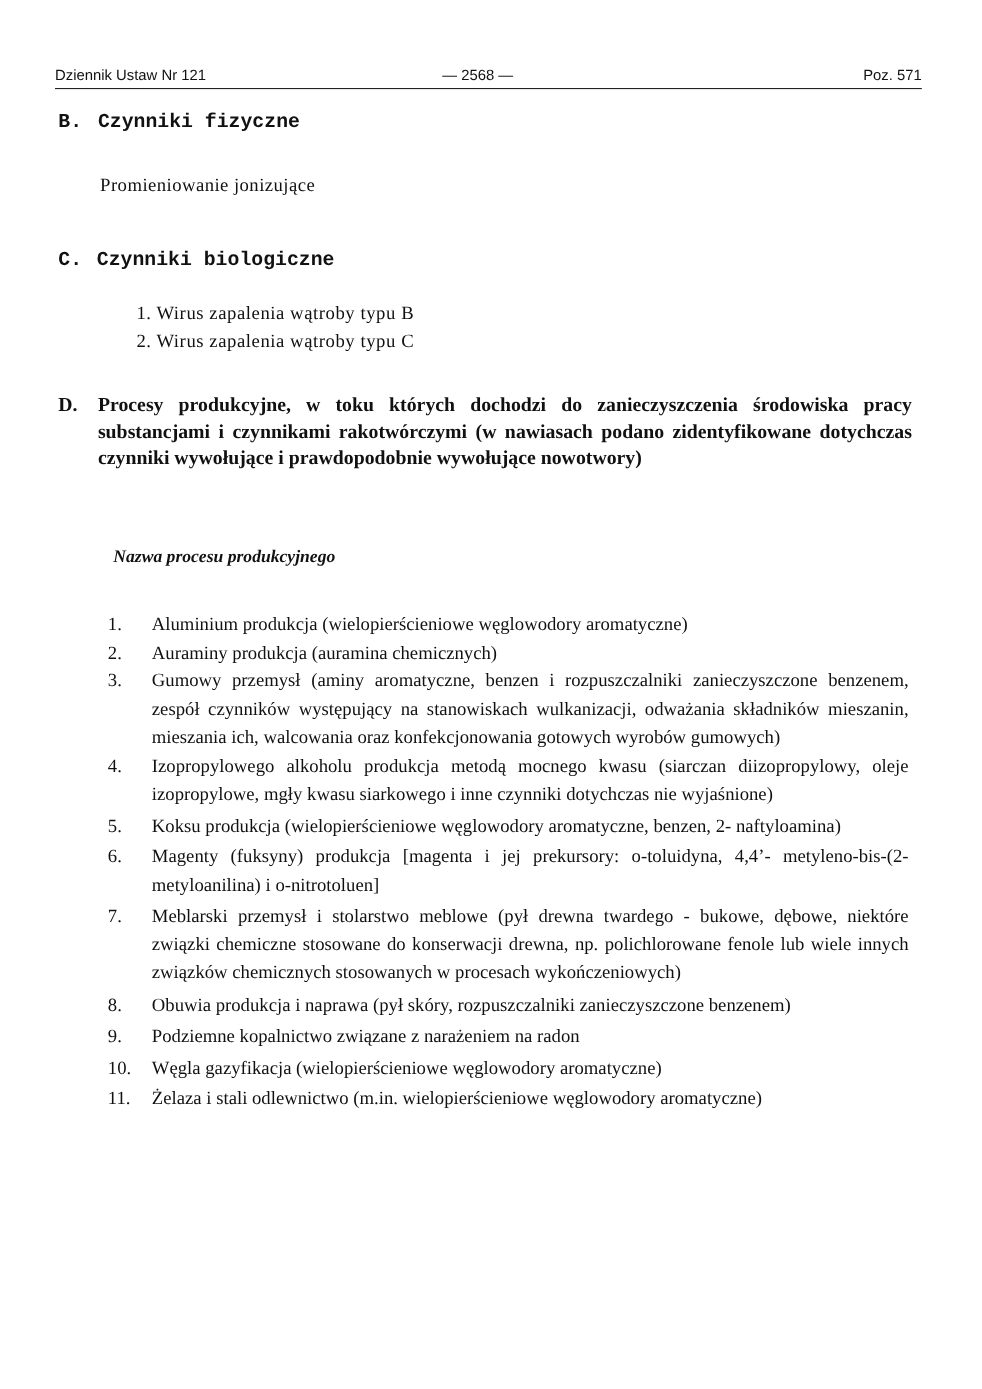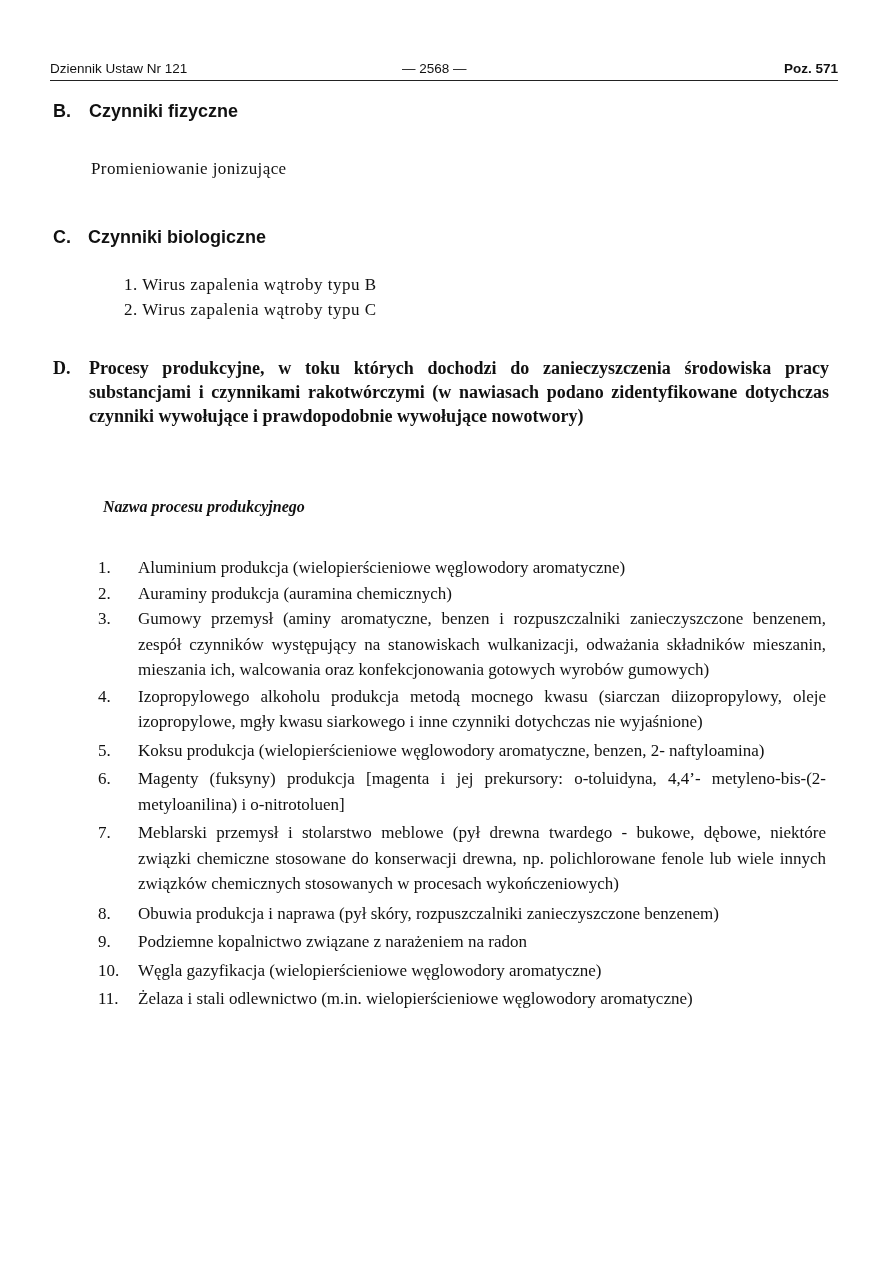--- a/index.html
+++ b/index.html
@@ -4,23 +4,23 @@
 <style>
   html, body { margin: 0; padding: 0; background: #ffffff; }
   body { width: 893px; height: 1263px; position: relative; overflow: hidden; color: #111; }
   .header {
     position: absolute; left: 50px; top: 60px; width: 788px; height: 20px;
     font-family: "Liberation Sans", sans-serif; font-size: 13.5px;
     border-bottom: 1.5px solid #222;
   }
   .header .left { position: absolute; left: 0; top: 1px; }
   .header .center { position: absolute; left: 352px; top: 1px; }
-  .header .right { position: absolute; right: 0; top: 1px; font-weight: bold; }
+  .header .right { position: absolute; right: 0; top: 1px; }
   .sec-title {
-    position: absolute; font-family: Liberation Sans, sans-serif; font-weight: bold;
+    position: absolute; font-family: Liberation Mono, monospace; font-weight: bold;
     font-size: 18px;
   }
   .sec-title .letter { display: inline-block; width: 36px; }
 
   .plain { position: absolute; font-family: "Liberation Serif", serif; font-size: 17px; letter-spacing: 0.4px; }
 
   .blist { position: absolute; left: 88px; font-family: "Liberation Serif", serif; font-size: 17px; letter-spacing: 0.5px; }
   .blist .row { height: 25px; line-height: 25px; }
 
   .d-title {

